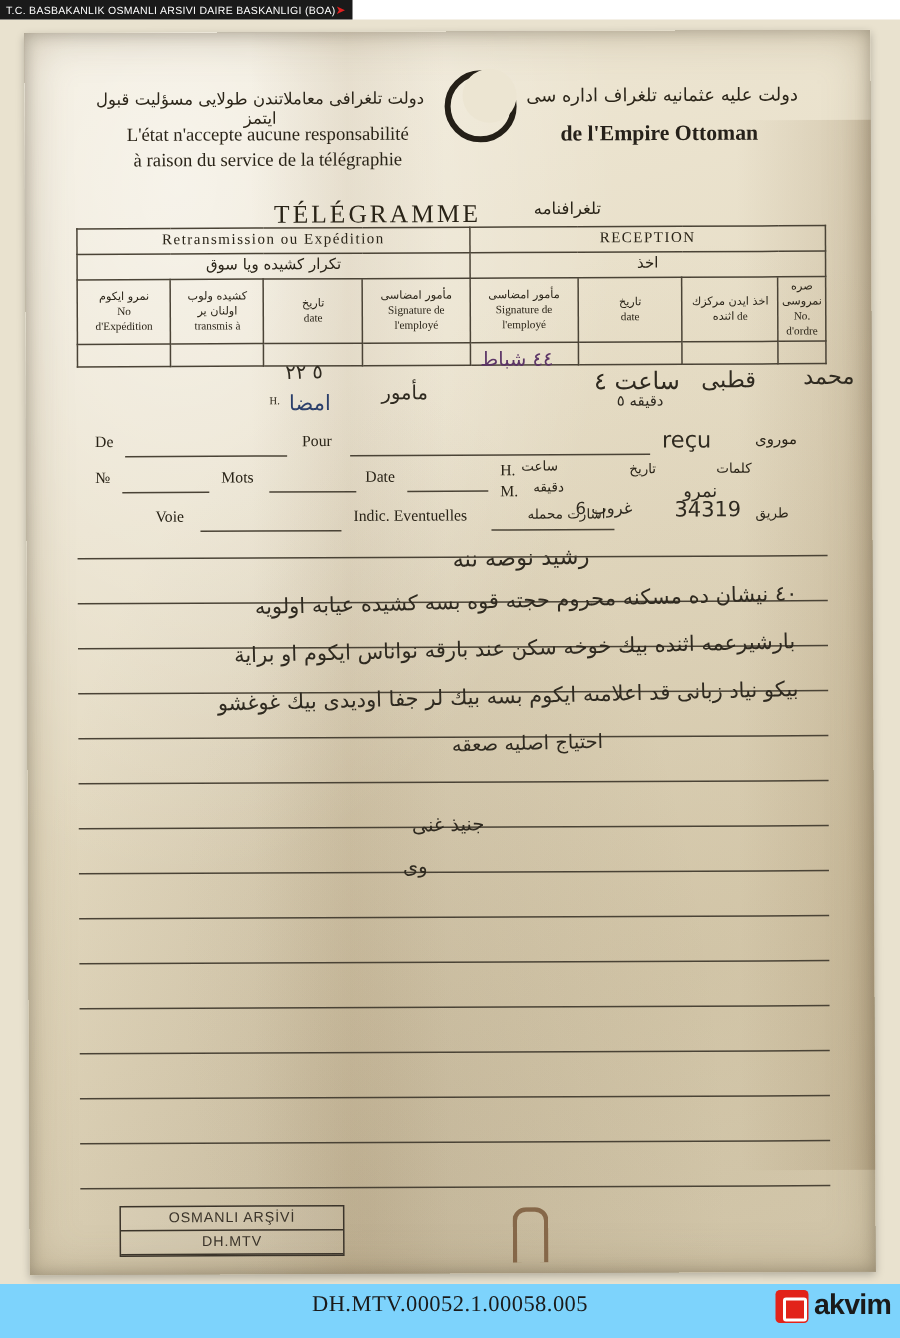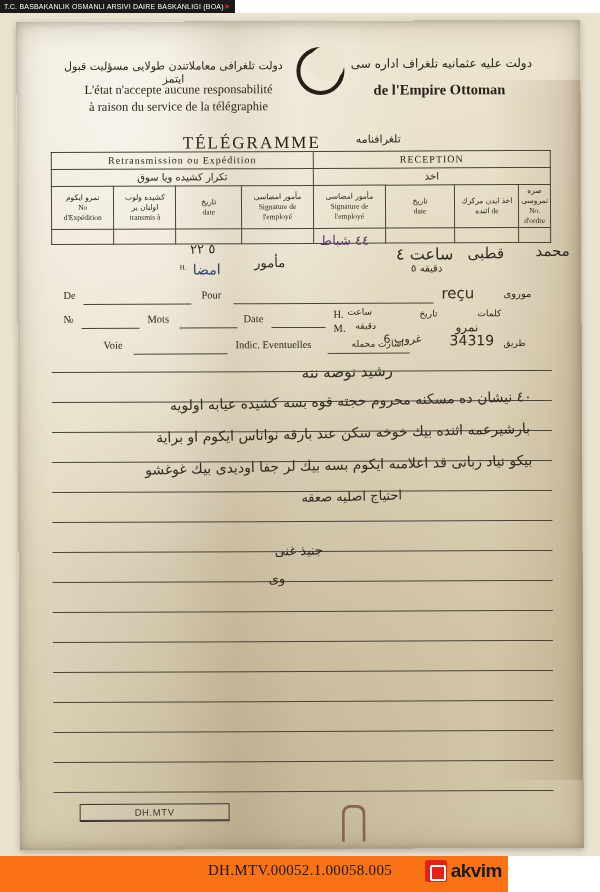--- a/index.html
+++ b/index.html
@@ -283,23 +283,23 @@
     border-top-left-radius: 9px;
     border-top-right-radius: 9px;
     border-bottom: none;
     opacity: .85;
   }
 
   
   .caption {
     position: absolute;
     left: 0; top: 856px;
-    width: 508px;
+    width: 600px;
     height: 36px;
-    background: #f97316;
+    background: #7dd3fc;
   }
   .caption .code {
     position: absolute;
     width: 600px;
     text-align: center;
     top: 6px;
     font-family: "Liberation Serif", serif;
     font-size: 15px;
     color: #1a1a1a;
     letter-spacing: .3px;
@@ -504,20 +504,21 @@
 
         <div class="hw i" style="right:20px; top:22px; font-size:14px;">٤٠ نيشان ده مسكنه محروم حجته قوه بسه كشيده عيابه اولويه</div>
         <div class="hw i" style="right:22px; top:54px; font-size:14px;">بارشيرعمه اثنده بيك خوخه سكن عند بارقه نواناس ايكوم او براية</div>
         <div class="hw i" style="right:20px; top:86px; font-size:14px;">بيكو نياد زبانى قد اعلامىه ايكوم بسه بيك لر جفا اوديدى بيك غوغشو</div>
         <div class="hw i" style="right:150px; top:118px; font-size:13px;">احتياج اصليه صعقه</div>
         <div class="hw i" style="right:230px; top:172px; font-size:13px;">جنيذ غنى</div>
         <div class="hw i" style="right:268px; top:200px; font-size:13px;">وى</div>
       </div>
 
       <div class="stamp">
+        <div class="r1">OSMANLI ARŞİVİ</div>
         <div class="r2">DH.MTV</div>
       </div>
 
       <div class="clip"></div>
     </div>
   </div>
 </div>
 
 <div class="caption">
   <div class="code">DH.MTV.00052.1.00058.005</div>

